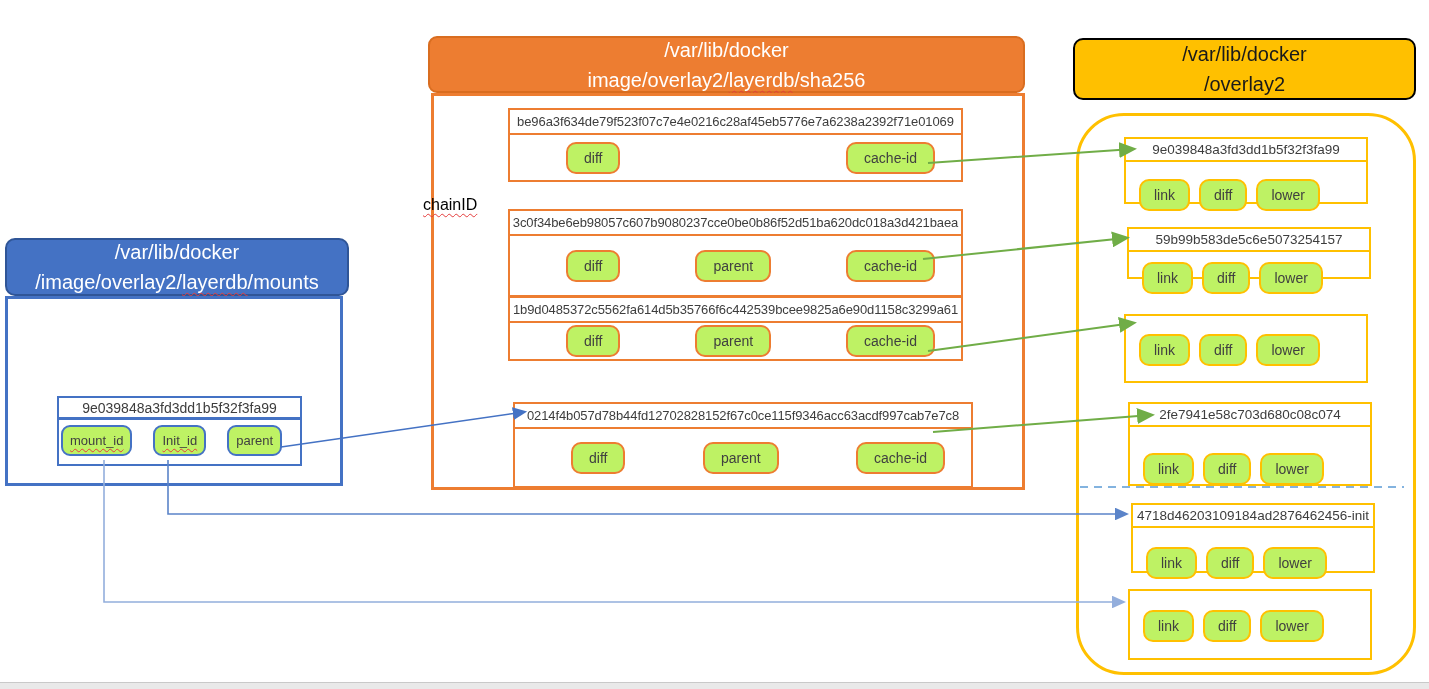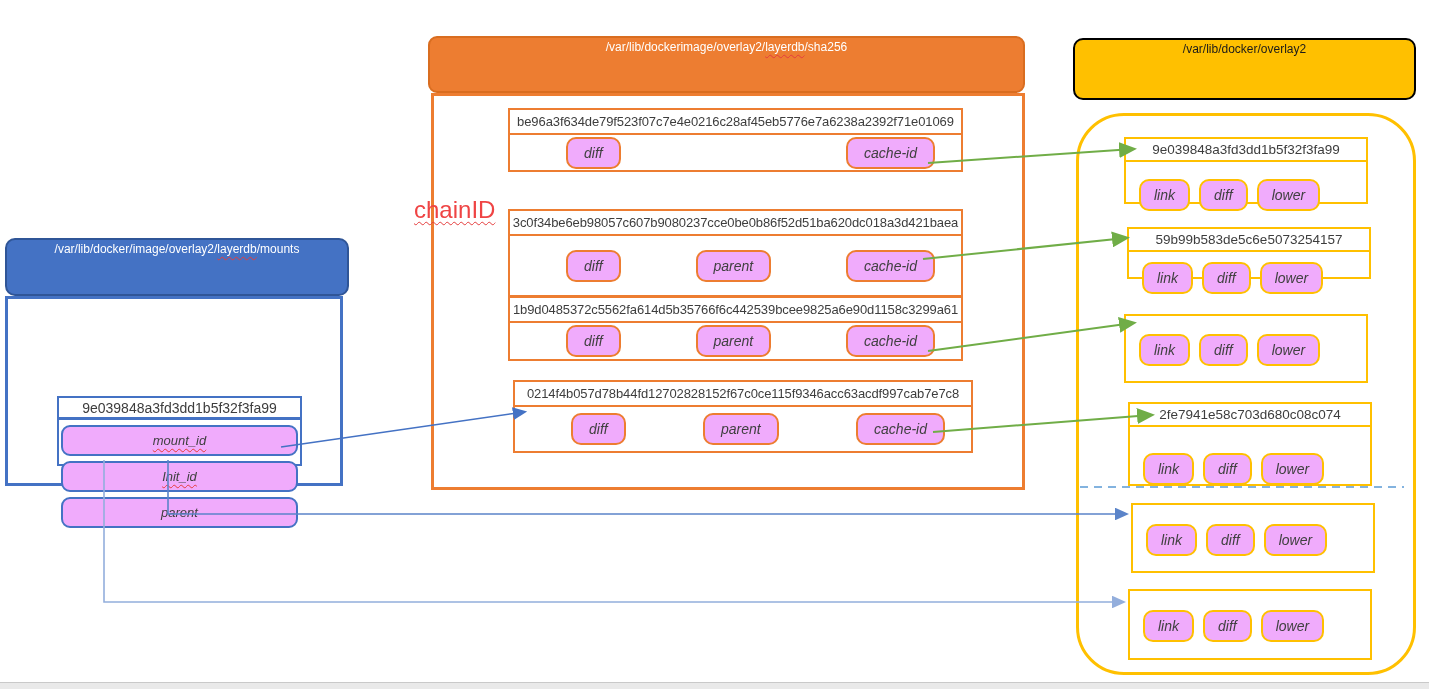--- a/index.html
+++ b/index.html
@@ -1,53 +1,53 @@
 <!DOCTYPE html>
 <html><head>
 <meta charset="utf-8">
 <style>
   * { margin:0; padding:0; box-sizing:border-box; }
   html,body { background:#fff; }
   body { font-family:"Liberation Sans", sans-serif; }
   .canvas { position:relative; width:1429px; height:689px; background:#fff; overflow:hidden; }
 
   
-  .hdr { position:absolute; color:#fff; text-align:center; font-size:12px; line-height:1.5;
-         display:flex; flex-direction:row; justify-content:center; }
+  .hdr { position:absolute; color:#fff; text-align:center; font-size:20px; line-height:1.5;
+         display:flex; flex-direction:column; justify-content:center; }
   .wavy { text-decoration:underline; text-decoration-style:wavy; text-decoration-color:#e43c3c;
           text-decoration-thickness:1px; text-underline-offset:3px; text-decoration-skip-ink:none; }
   .pill { display:inline-flex; align-items:center; justify-content:center;
-          background:#f0abfc; color:#404040; font-size:14px; white-space:nowrap;font-style:italic; }
+          background:#bef264; color:#404040; font-size:14px; white-space:nowrap; }
 
   
   .blue-hdr { left:5px; top:238px; width:344px; height:58px; background:#4472C4;
               border:2px solid #2F5597; border-radius:10px; }
   .blue-panel { position:absolute; left:5px; top:296px; width:338px; height:190px;
                 border:3px solid #4472C4; background:#fff; }
   .blue-entry { position:absolute; left:57px; top:396px; width:245px; height:70px;
                 border:2px solid #4472C4; background:#fff; }
   .blue-entry .hash { height:22px; border-bottom:3px solid #4472C4; font-size:14px; color:#3d3d3d;
                       display:flex; align-items:center; justify-content:center; white-space:nowrap; }
-  .blue-entry .pills { display:flex; gap:5px; padding:5px 2px 0 2px;flex-direction:column; }
+  .blue-entry .pills { display:flex; gap:21px; padding:5px 2px 0 2px; }
   .blue-pill { border:2px solid #4472C4; border-radius:9px; font-size:13px; padding:6px 7px; }
 
   
   .orange-hdr { left:428px; top:36px; width:597px; height:57px; background:#ED7D31;
                 border:2px solid #d96d20; border-radius:9px; }
   .orange-panel { position:absolute; left:431px; top:93px; width:594px; height:397px;
                   border:3px solid #ED7D31; background:#fff; }
   .sharow { position:absolute; background:#fff; border:2.5px solid #ED7D31; }
   .sharow .hash { height:25px; border-bottom:2.5px solid #ED7D31; font-size:13px; color:#3d3d3d;
                   letter-spacing:-0.1px; display:flex; align-items:center; justify-content:center;
                   white-space:nowrap; }
   .sha-pills { display:flex; align-items:center; justify-content:space-between;
                padding:0 26px 0 56px; height:calc(100% - 25px); }
   .orange-pill { border:2.5px solid #ED7D31; border-radius:10px; padding:6px 16px; }
   .spacer { width:92px; }
-  .chain-label { position:absolute; left:414px; top:196px; font-size:24px; color:#ef4444; z-index:7; }
+  .chain-label { position:absolute; left:423px; top:196px; font-size:16px; color:#000000; z-index:7; }
 
   
   .yellow-hdr { left:1073px; top:38px; width:343px; height:62px; background:#FFC000;
                 border:2.5px solid #000; border-radius:10px; color:#1a1a1a; }
   .yellow-panel { position:absolute; left:1076px; top:113px; width:340px; height:562px;
                   border:3px solid #FFC000; border-radius:48px; background:#fff; }
   .yentry { position:absolute; width:244px; background:#fff; border:2px solid #FFC000; }
   .yentry .hash { height:23px; border-bottom:2px solid #FFC000; font-size:13.5px; color:#3d3d3d;
                   display:flex; align-items:center; justify-content:center; white-space:nowrap; }
   .y-pills { display:flex; align-items:center; gap:9px; padding:0 0 4px 13px; height:calc(100% - 23px);margin-top:15px; }
@@ -79,21 +79,21 @@
     </div>
   </div>
 
   <div class="hdr orange-hdr">
     <div>/var/lib/docker</div>
     <div><span>image/overlay2/</span><span class="wavy">layerdb</span><span>/sha256</span></div>
   </div>
   <div class="orange-panel"></div>
   <div class="chain-label wavy">chainID</div>
 
-  <div class="sharow" style="left:508px; top:108px; width:455px; height:64px;">
+  <div class="sharow" style="left:508px; top:108px; width:455px; height:74px;">
     <div class="hash">be96a3f634de79f523f07c7e4e0216c28af45eb5776e7a6238a2392f71e01069</div>
     <div class="sha-pills">
       <span class="pill orange-pill">diff</span>
       <span class="spacer"></span>
       <span class="pill orange-pill">cache-id</span>
     </div>
   </div>
 
   <div class="sharow" style="left:508px; top:193px; width:455px; height:88px;margin-top:16px;">
     <div class="hash">3c0f34be6eb98057c607b9080237cce0be0b86f52d51ba620dc018a3d421baea</div>
@@ -106,21 +106,21 @@
 
   <div class="sharow" style="left:508px; top:296px; width:455px; height:65px;">
     <div class="hash">1b9d0485372c5562fa614d5b35766f6c442539bcee9825a6e90d1158c3299a61</div>
     <div class="sha-pills">
       <span class="pill orange-pill">diff</span>
       <span class="pill orange-pill">parent</span>
       <span class="pill orange-pill">cache-id</span>
     </div>
   </div>
 
-  <div class="sharow" style="left:513px; top:380px; width:460px; height:73px;text-align:right;">
+  <div class="sharow" style="left:513px; top:402px; width:460px; height:86px;text-align:right;">
     <div class="hash">0214f4b057d78b44fd12702828152f67c0ce115f9346acc63acdf997cab7e7c8</div>
     <div class="sha-pills">
       <span class="pill orange-pill">diff</span>
       <span class="pill orange-pill">parent</span>
       <span class="pill orange-pill">cache-id</span>
     </div>
   </div>
 
   <div class="hdr yellow-hdr">
     <div>/var/lib/docker</div>
@@ -157,20 +157,21 @@
   <div class="yentry" style="left:1128px; top:402px; height:84px;">
     <div class="hash">2fe7941e58c703d680c08c074</div>
     <div class="y-pills">
       <span class="pill y-pill">link</span>
       <span class="pill y-pill">diff</span>
       <span class="pill y-pill">lower</span>
     </div>
   </div>
 
   <div class="yentry" style="left:1131px; top:503px; height:70px;">
+    <div class="hash">4718d46203109184ad2876462456-init</div>
     <div class="y-pills">
       <span class="pill y-pill">link</span>
       <span class="pill y-pill">diff</span>
       <span class="pill y-pill">lower</span>
     </div>
   </div>
 
   <div class="yentry" style="left:1128px; top:589px; height:71px;">
     <div class="y-pills">
       <span class="pill y-pill">link</span>

